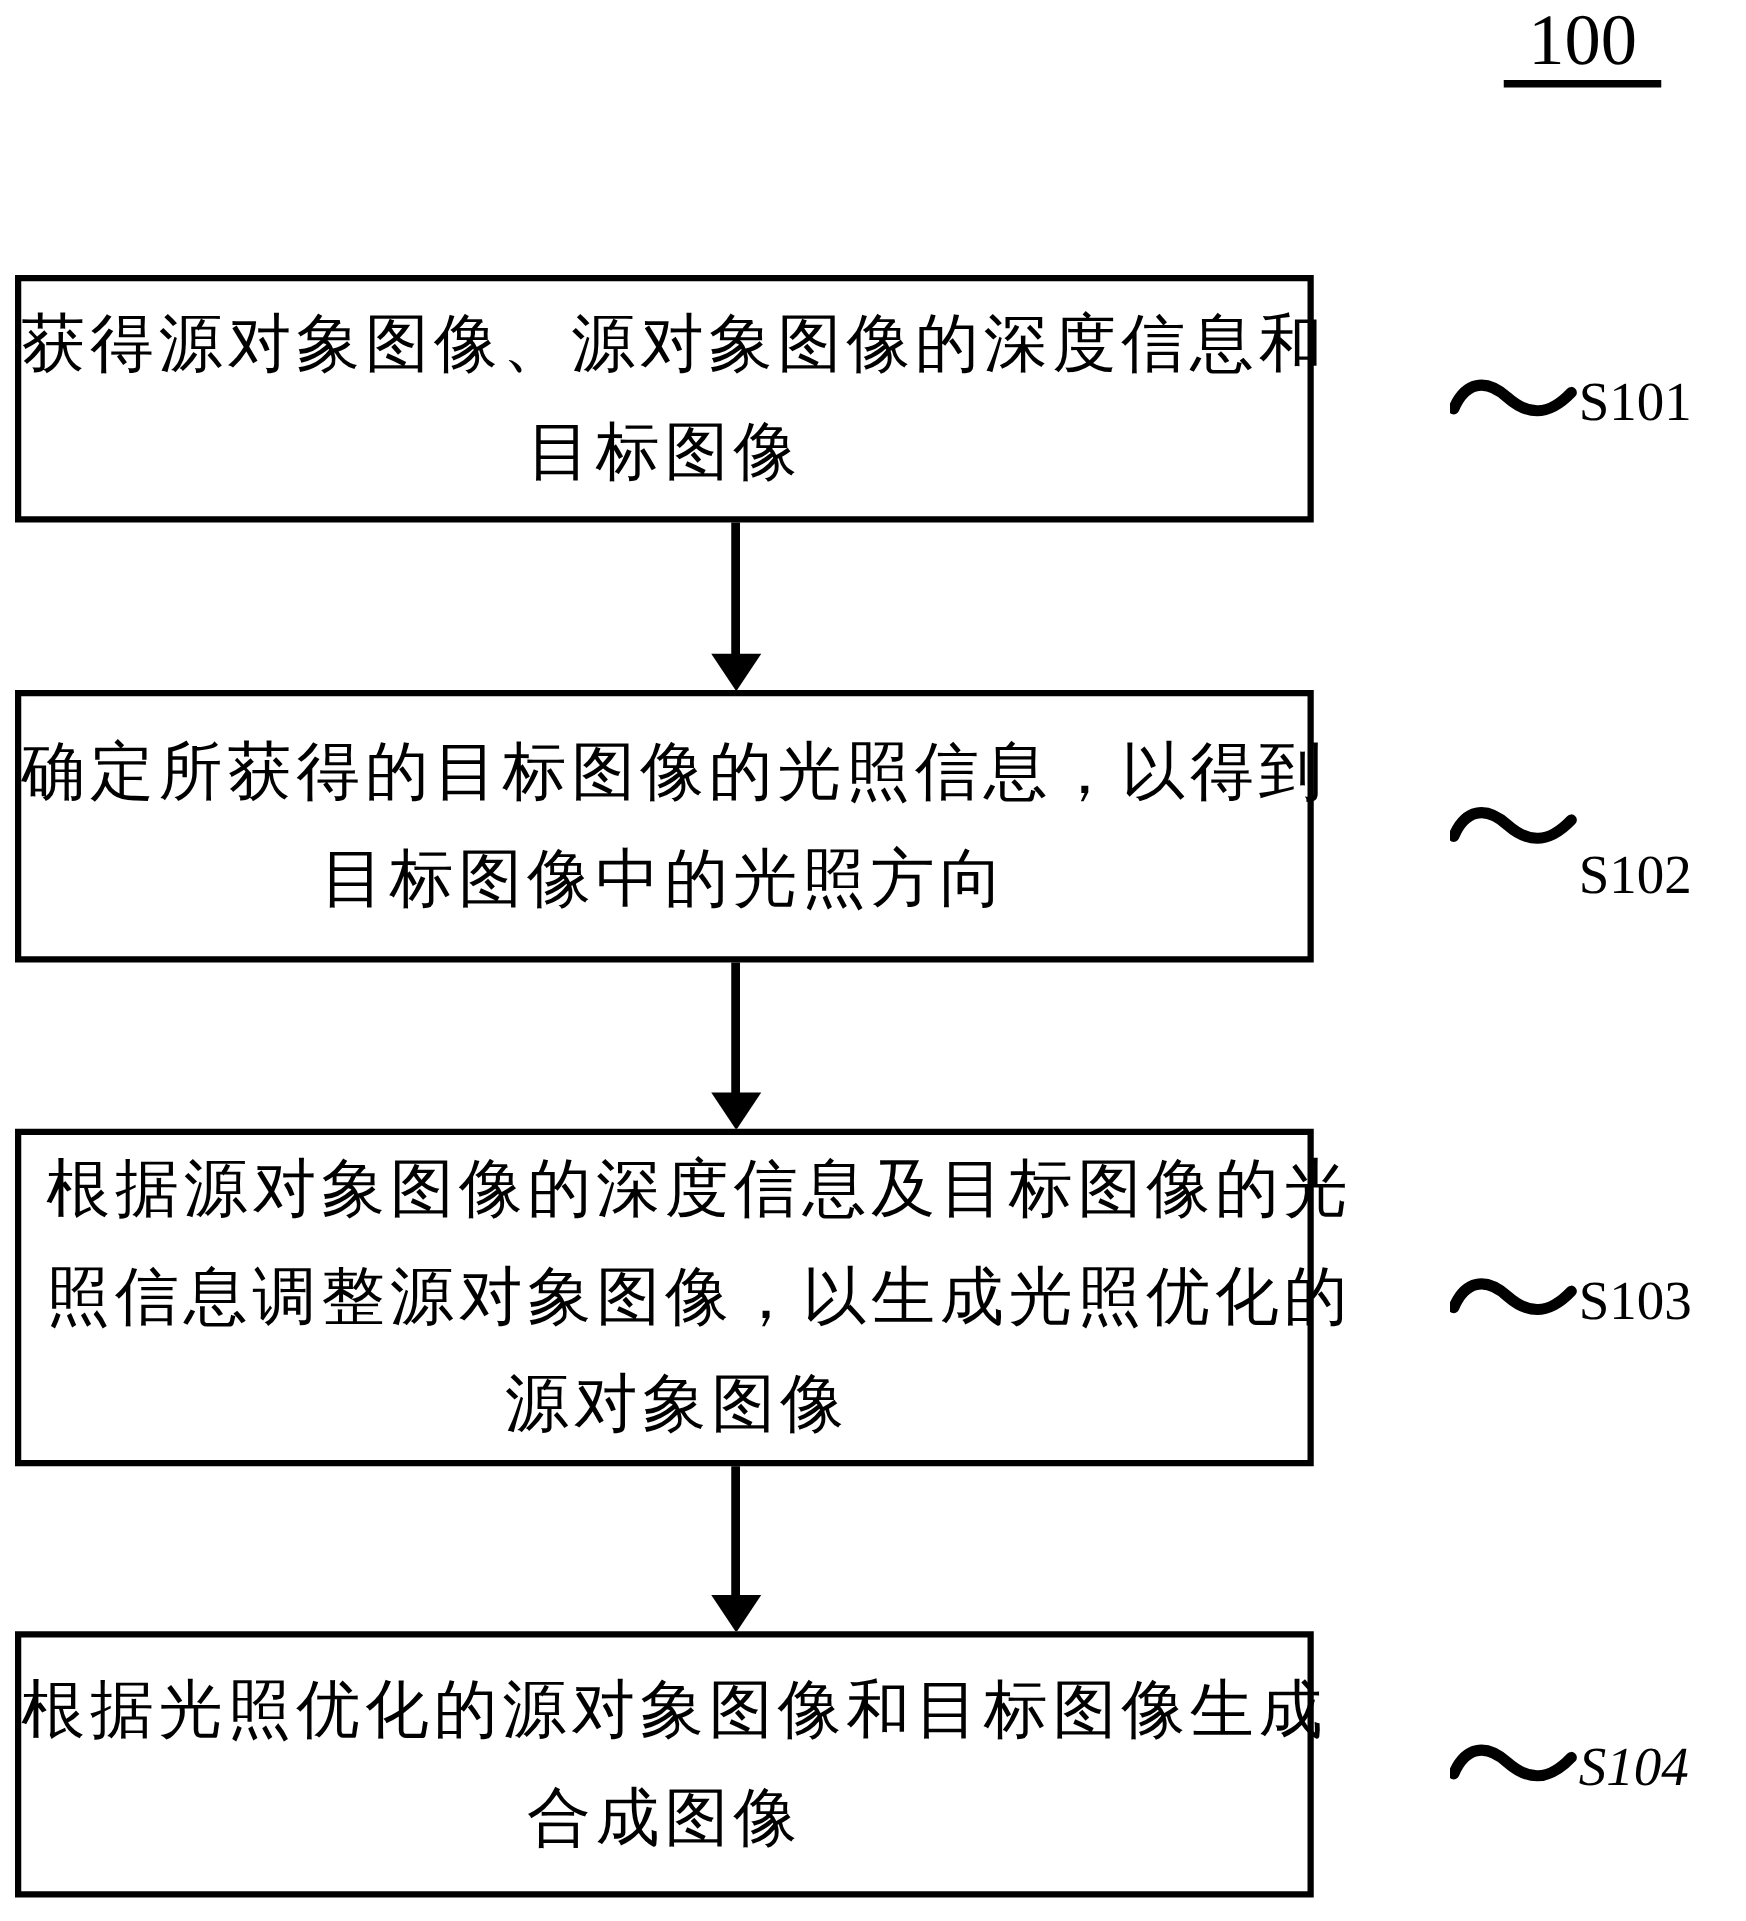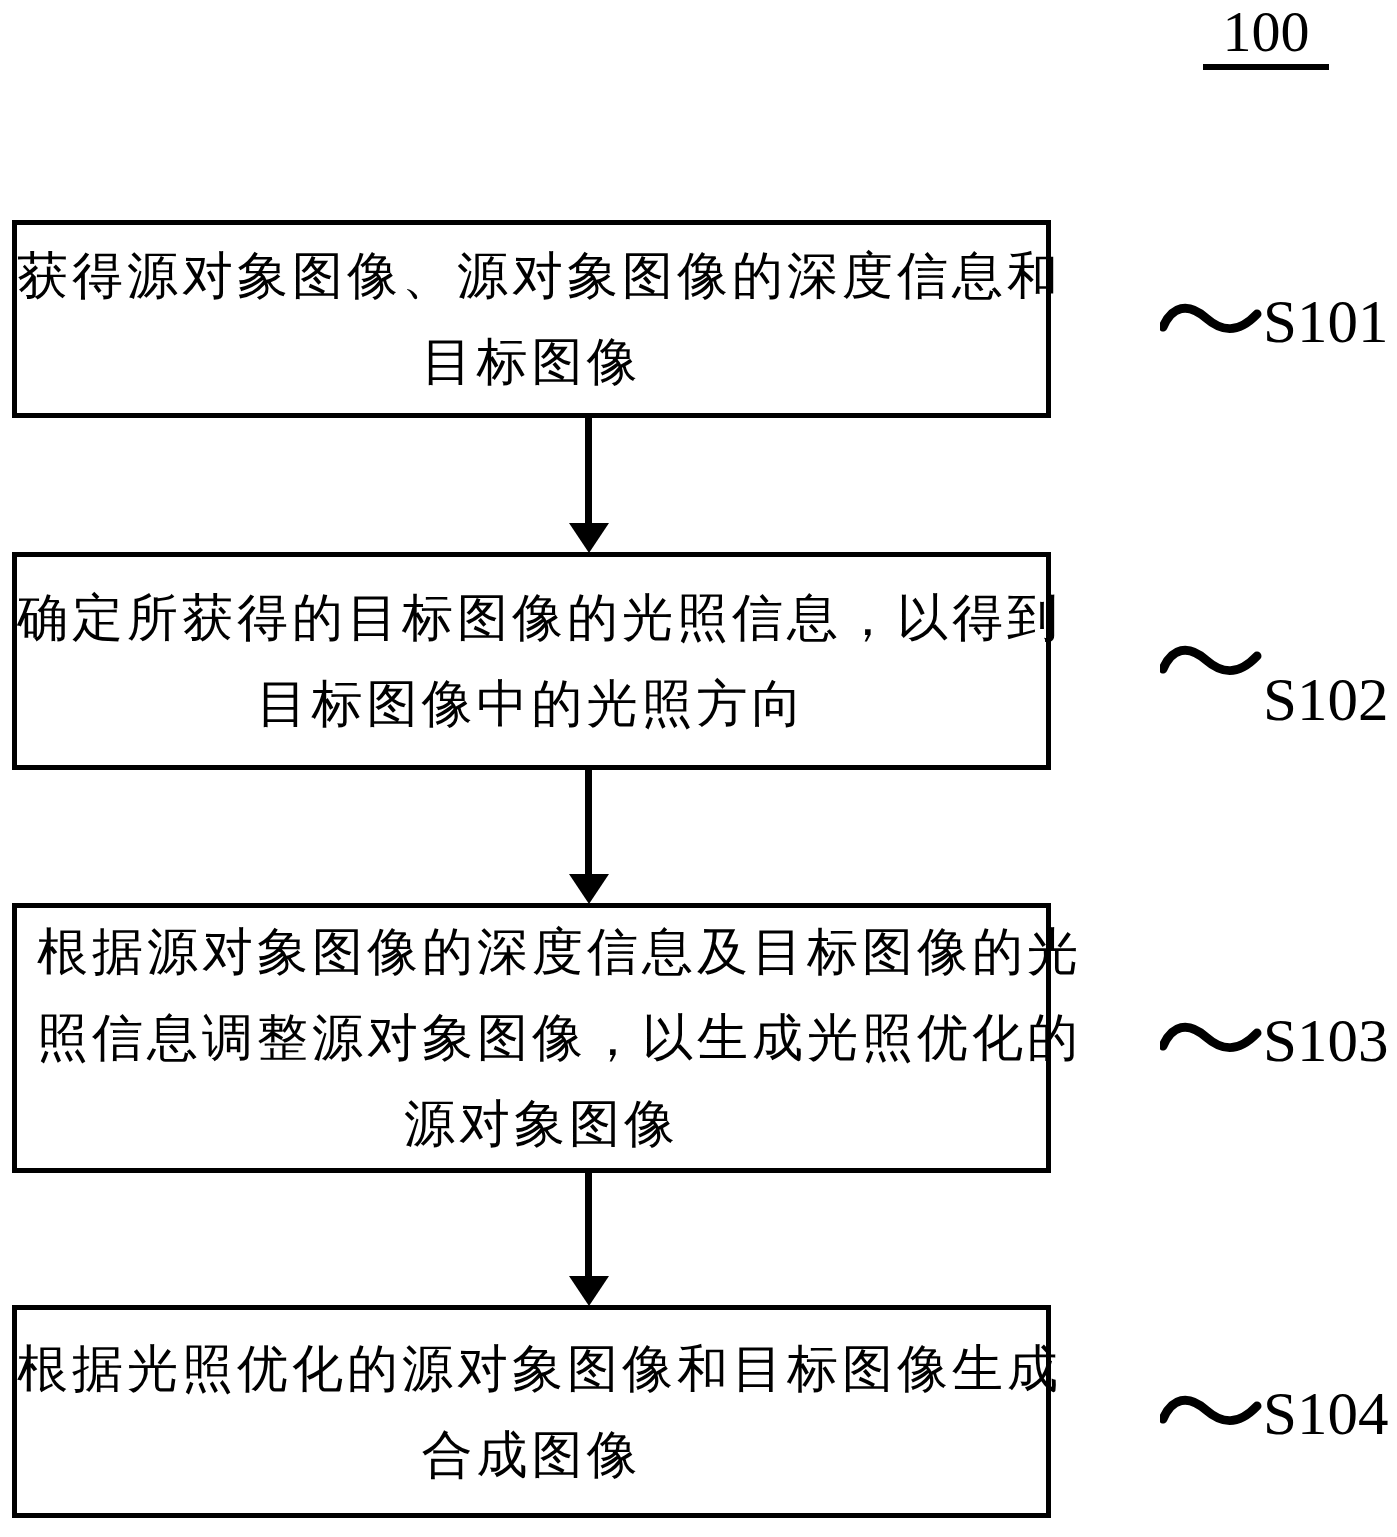--- a/index.html
+++ b/index.html
@@ -62,27 +62,27 @@
   .tilde { position: absolute; left: 1160px; width: 102px; height: 44px; }
   .tilde1 { top: 300px; }
   .tilde2 { top: 642px; }
   .tilde3 { top: 1019px; }
   .tilde4 { top: 1392px; }
 
   
   .step-label {
     position: absolute;
     left: 1263px;
-    font-size: 61px; line-height: 72px;
+    font-size: 44px; line-height: 72px;
     white-space: nowrap;
   }
   .slabel1 { top: 286px; }
   .slabel2 { top: 664px; }
   .slabel3 { top: 1005px; }
-  .slabel4 { top: 1378px; }
+  .slabel4 { top: 1378px; font-style: italic; }
 </style>
 </head>
 <body>
 
 <div class="canvas">
 
   <div class="fig-label">100</div>
 
   <div class="box box1">
     <div class="line">获得源对象图像、源对象图像的深度信息和</div>

